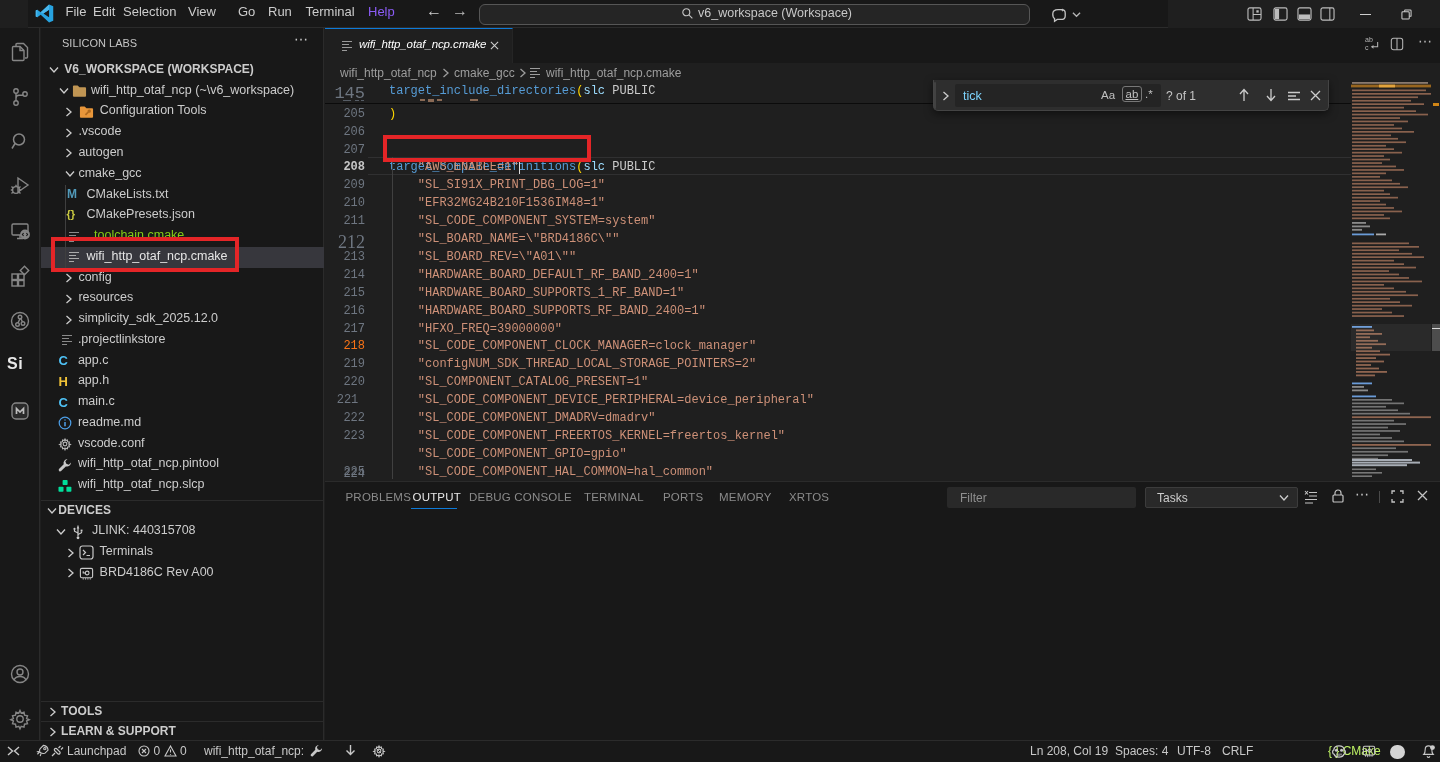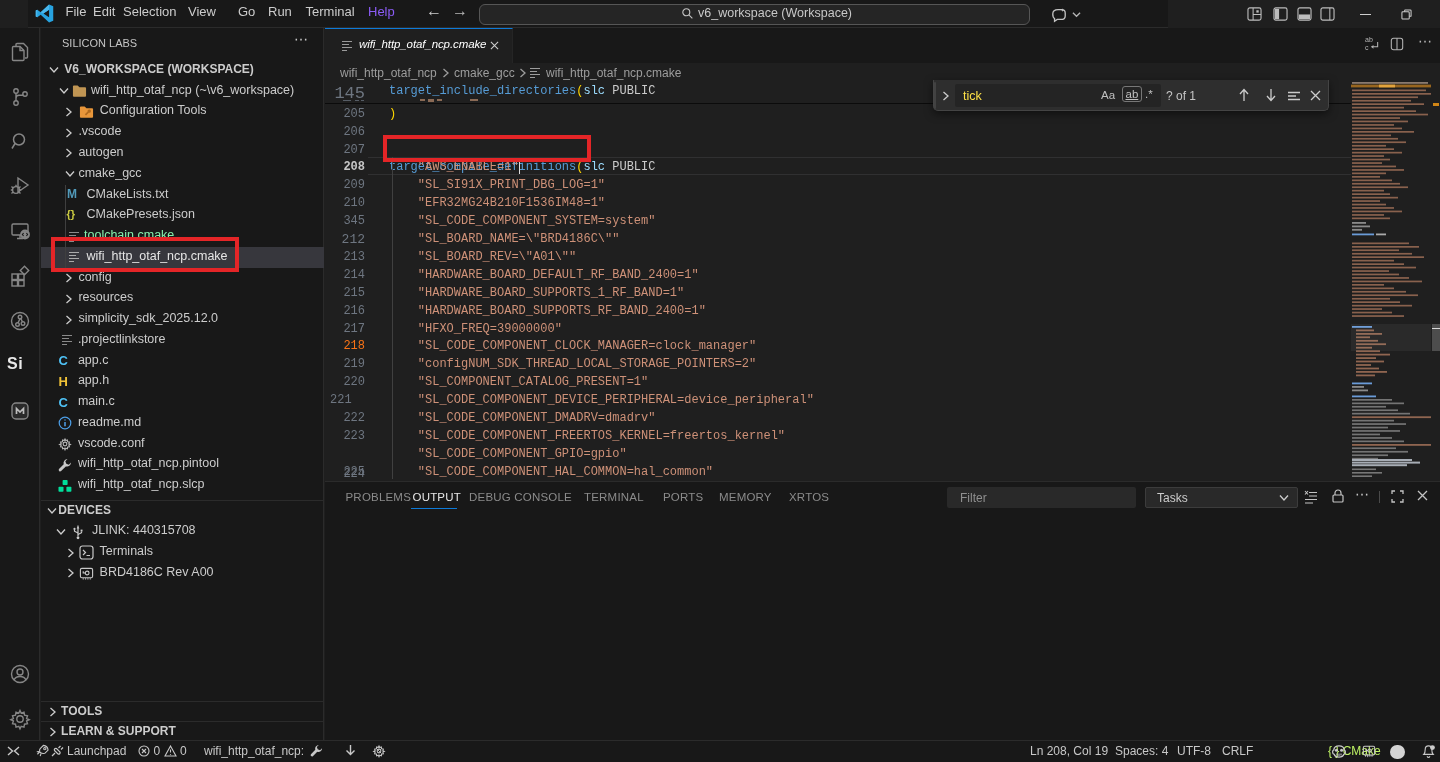--- a/index.html
+++ b/index.html
@@ -175,21 +175,21 @@
     </svg>
     <span class="abs" style="left:78.4px;top:165.7px;font-size:12.5px;font-weight:normal;color:#cccccc;white-space:nowrap;">cmake_gcc</span>
     <div class="abs" style="left:65px;top:185px;width:1px;height:83px;background:#3f3f3f;"></div>
     <span class="abs" style="left:67px;top:187px;color:#519aba;font-size:12px;font-weight:bold;font-family:'Liberation Sans',sans-serif;">M</span>
     <span class="abs" style="left:86.5px;top:186.5px;font-size:12.5px;font-weight:normal;color:#cccccc;white-space:nowrap;">CMakeLists.txt</span>
     <span class="abs" style="left:66.5px;top:207.7px;color:#cbcb41;font-size:11px;font-weight:bold;font-family:'Liberation Sans',sans-serif;">{}</span>
     <span class="abs" style="left:86.5px;top:207.2px;font-size:12.5px;font-weight:normal;color:#cccccc;white-space:nowrap;">CMakePresets.json</span>
     <svg class="abs" style="left:68px;top:230.5px" width="12" height="12" viewBox="0 0 12 12" stroke="#8a8a8a" stroke-width="1.2">
       <path d="M1 1.5 H11 M1 4.5 H8 M1 7.5 H11 M1 10.5 H6"></path>
     </svg>
-    <span class="abs" style="left:84px;top:228.0px;font-size:12.5px;font-weight:normal;color:#86efac;white-space:nowrap;">toolchain.cmake</span>
+    <span class="abs" style="left:94px;top:228.0px;font-size:12.5px;font-weight:normal;color:#84cc16;white-space:nowrap;">toolchain.cmake</span>
     <svg class="abs" style="left:68px;top:251.2px" width="12" height="12" viewBox="0 0 12 12" stroke="#aaaaaa" stroke-width="1.2">
       <path d="M1 1.5 H11 M1 4.5 H8 M1 7.5 H11 M1 10.5 H6"></path>
     </svg>
     <span class="abs" style="left:86.5px;top:248.7px;font-size:12.5px;font-weight:normal;color:#e5e5e5;white-space:nowrap;">wifi_http_otaf_ncp.cmake</span>
     <svg class="abs" style="left:64.7px;top:273px" width="8" height="10" viewBox="0 0 8 10" fill="none" stroke="#cccccc" stroke-width="1.3">
       <path d="M1.5 1 L6 5 L1.5 9"></path>
     </svg>
     <span class="abs" style="left:78.4px;top:269.5px;font-size:12.5px;font-weight:normal;color:#cccccc;white-space:nowrap;">config</span>
     <svg class="abs" style="left:64.7px;top:293.8px" width="8" height="10" viewBox="0 0 8 10" fill="none" stroke="#cccccc" stroke-width="1.3">
       <path d="M1.5 1 L6 5 L1.5 9"></path>
@@ -324,61 +324,61 @@
     <span class="abs" style="left:330px;top:124.6px;width:35px;text-align:right;font-family:'Liberation Mono',monospace;font-size:12px;color:#6e7681;">206</span>
     <span class="abs" style="left:389.0px;top:124.6px;font-family:'Liberation Mono',monospace;font-size:12px;white-space:pre;"></span>
     <span class="abs" style="left:330px;top:142.5px;width:35px;text-align:right;font-family:'Liberation Mono',monospace;font-size:12px;color:#6e7681;">207</span>
     <span class="abs" style="left:389.0px;top:160px;font-family:'Liberation Mono',monospace;font-size:12px;white-space:pre;"><span style="color:#569cd6">target_compile_definitions</span><span style="color:#ffd700">(</span><span style="color:#9cdcfe">slc</span><span style="color:#cccccc"> PUBLIC</span></span>
     <span class="abs" style="left:330px;top:160.4px;width:35px;text-align:right;font-family:'Liberation Mono',monospace;font-size:12px;color:#c6c6c6;font-weight:bold;">208</span>
     <span class="abs" style="left:389.0px;top:160.4px;font-family:'Liberation Mono',monospace;font-size:12px;white-space:pre;"><span style="color:#ce9178">    "AWS_ENABLE=1"</span></span>
     <span class="abs" style="left:330px;top:178.3px;width:35px;text-align:right;font-family:'Liberation Mono',monospace;font-size:12px;color:#6e7681;">209</span>
     <span class="abs" style="left:389.0px;top:178.3px;font-family:'Liberation Mono',monospace;font-size:12px;white-space:pre;"><span style="color:#ce9178">    "SL_SI91X_PRINT_DBG_LOG=1"</span></span>
     <span class="abs" style="left:330px;top:196.2px;width:35px;text-align:right;font-family:'Liberation Mono',monospace;font-size:12px;color:#6e7681;">210</span>
     <span class="abs" style="left:389.0px;top:196.2px;font-family:'Liberation Mono',monospace;font-size:12px;white-space:pre;"><span style="color:#ce9178">    "EFR32MG24B210F1536IM48=1"</span></span>
-    <span class="abs" style="left:330px;top:214.1px;width:35px;text-align:right;font-family:'Liberation Mono',monospace;font-size:12px;color:#6e7681;">345</span>
+    <span class="abs" style="left:330px;top:214.1px;width:35px;text-align:right;font-family:'Liberation Mono',monospace;font-size:12px;color:#6e7681;">211</span>
     <span class="abs" style="left:389.0px;top:214.1px;font-family:'Liberation Mono',monospace;font-size:12px;white-space:pre;"><span style="color:#ce9178">    "SL_CODE_COMPONENT_SYSTEM=system"</span></span>
-    <span class="abs" style="left:330px;top:232.0px;width:35px;text-align:right;font-family:Liberation Mono, monospace;font-size:13px;color:#6e7681;">212</span>
+    <span class="abs" style="left:330px;top:232.0px;width:35px;text-align:right;font-family:Liberation Serif, serif;font-size:18px;color:#6e7681;">212</span>
     <span class="abs" style="left:389.0px;top:232.0px;font-family:'Liberation Mono',monospace;font-size:12px;white-space:pre;"><span style="color:#ce9178">    "SL_BOARD_NAME=\"BRD4186C\""</span></span>
     <span class="abs" style="left:330px;top:249.9px;width:35px;text-align:right;font-family:'Liberation Mono',monospace;font-size:12px;color:#6e7681;">213</span>
     <span class="abs" style="left:389.0px;top:249.9px;font-family:'Liberation Mono',monospace;font-size:12px;white-space:pre;"><span style="color:#ce9178">    "SL_BOARD_REV=\"A01\""</span></span>
     <span class="abs" style="left:330px;top:267.8px;width:35px;text-align:right;font-family:'Liberation Mono',monospace;font-size:12px;color:#6e7681;">214</span>
     <span class="abs" style="left:389.0px;top:267.8px;font-family:'Liberation Mono',monospace;font-size:12px;white-space:pre;"><span style="color:#ce9178">    "HARDWARE_BOARD_DEFAULT_RF_BAND_2400=1"</span></span>
     <span class="abs" style="left:330px;top:285.7px;width:35px;text-align:right;font-family:'Liberation Mono',monospace;font-size:12px;color:#6e7681;">215</span>
     <span class="abs" style="left:389.0px;top:285.7px;font-family:'Liberation Mono',monospace;font-size:12px;white-space:pre;"><span style="color:#ce9178">    "HARDWARE_BOARD_SUPPORTS_1_RF_BAND=1"</span></span>
     <span class="abs" style="left:330px;top:303.6px;width:35px;text-align:right;font-family:'Liberation Mono',monospace;font-size:12px;color:#6e7681;">216</span>
     <span class="abs" style="left:389.0px;top:303.6px;font-family:'Liberation Mono',monospace;font-size:12px;white-space:pre;"><span style="color:#ce9178">    "HARDWARE_BOARD_SUPPORTS_RF_BAND_2400=1"</span></span>
     <span class="abs" style="left:330px;top:321.5px;width:35px;text-align:right;font-family:'Liberation Mono',monospace;font-size:12px;color:#6e7681;">217</span>
     <span class="abs" style="left:389.0px;top:321.5px;font-family:'Liberation Mono',monospace;font-size:12px;white-space:pre;"><span style="color:#ce9178">    "HFXO_FREQ=39000000"</span></span>
     <span class="abs" style="left:330px;top:339.4px;width:35px;text-align:right;font-family:'Liberation Mono',monospace;font-size:12px;color:#f97316;">218</span>
     <span class="abs" style="left:389.0px;top:339.4px;font-family:'Liberation Mono',monospace;font-size:12px;white-space:pre;"><span style="color:#ce9178">    "SL_CODE_COMPONENT_CLOCK_MANAGER=clock_manager"</span></span>
     <span class="abs" style="left:330px;top:357.3px;width:35px;text-align:right;font-family:'Liberation Mono',monospace;font-size:12px;color:#6e7681;">219</span>
     <span class="abs" style="left:389.0px;top:357.3px;font-family:'Liberation Mono',monospace;font-size:12px;white-space:pre;"><span style="color:#ce9178">    "configNUM_SDK_THREAD_LOCAL_STORAGE_POINTERS=2"</span></span>
     <span class="abs" style="left:330px;top:375.2px;width:35px;text-align:right;font-family:'Liberation Mono',monospace;font-size:12px;color:#6e7681;">220</span>
     <span class="abs" style="left:389.0px;top:375.2px;font-family:'Liberation Mono',monospace;font-size:12px;white-space:pre;"><span style="color:#ce9178">    "SL_COMPONENT_CATALOG_PRESENT=1"</span></span>
-    <span class="abs" style="left:330px;top:393.1px;width:35px;text-align:left;font-family:'Liberation Mono',monospace;font-size:12px;color:#6e7681;">221</span>
+    <span class="abs" style="left:330px;top:393.1px;width:35px;text-align:center;font-family:'Liberation Mono',monospace;font-size:12px;color:#6e7681;">221</span>
     <span class="abs" style="left:389.0px;top:393.1px;font-family:'Liberation Mono',monospace;font-size:12px;white-space:pre;"><span style="color:#ce9178">    "SL_CODE_COMPONENT_DEVICE_PERIPHERAL=device_peripheral"</span></span>
     <span class="abs" style="left:330px;top:411.0px;width:35px;text-align:right;font-family:'Liberation Mono',monospace;font-size:12px;color:#6e7681;">222</span>
     <span class="abs" style="left:389.0px;top:411.0px;font-family:'Liberation Mono',monospace;font-size:12px;white-space:pre;"><span style="color:#ce9178">    "SL_CODE_COMPONENT_DMADRV=dmadrv"</span></span>
     <span class="abs" style="left:330px;top:428.9px;width:35px;text-align:right;font-family:'Liberation Mono',monospace;font-size:12px;color:#6e7681;">223</span>
     <span class="abs" style="left:389.0px;top:428.9px;font-family:'Liberation Mono',monospace;font-size:12px;white-space:pre;"><span style="color:#ce9178">    "SL_CODE_COMPONENT_FREERTOS_KERNEL=freertos_kernel"</span></span>
     <span class="abs" style="left:330px;top:446.8px;width:35px;text-align:right;font-family:'Liberation Mono',monospace;font-size:12px;color:#6e7681;margin-top:20px;">224</span>
     <span class="abs" style="left:389.0px;top:446.8px;font-family:'Liberation Mono',monospace;font-size:12px;white-space:pre;"><span style="color:#ce9178">    "SL_CODE_COMPONENT_GPIO=gpio"</span></span>
     <span class="abs" style="left:330px;top:464.7px;width:35px;text-align:right;font-family:'Liberation Mono',monospace;font-size:12px;color:#6e7681;">225</span>
     <span class="abs" style="left:389.0px;top:464.7px;font-family:'Liberation Mono',monospace;font-size:12px;white-space:pre;"><span style="color:#ce9178">    "SL_CODE_COMPONENT_HAL_COMMON=hal_common"</span></span>
     <div class="abs" style="left:368px;top:157.2px;width:983px;height:17.9px;border-top:1px solid #303031;border-bottom:1px solid #303031;"></div>
     <div class="abs" style="left:392px;top:157.2px;width:1px;height:322px;background:#404040;"></div>
     <div class="abs" style="left:518.8px;top:158.2px;width:1.7px;height:15.5px;background:#dddddd;"></div>
     <div class="abs" style="left:382.5px;top:134.8px;width:208.5px;height:26.8px;border:4.5px solid #e42527;z-index:50;"></div>
     <div class="abs" style="left:932.5px;top:80px;width:396px;height:31px;background:#2e2e2e;border:1px solid #444444;border-top:none;border-radius:0 0 5px 5px;box-shadow:0 3px 8px rgba(0,0,0,0.5);z-index:40;"></div>
     <div class="abs" style="left:933.5px;top:82px;width:2.5px;height:27px;background:#424242;z-index:41;border-radius:2px;"></div>
     <svg class="abs" style="left:941.5px;top:90.5px;z-index:42" width="8" height="10" viewBox="0 0 8 10" fill="none" stroke="#cccccc" stroke-width="1.3">
       <path d="M1.5 1 L6 5 L1.5 9"></path>
     </svg>
     <div class="abs" style="left:954.5px;top:84px;width:206px;height:22.5px;background:#242424;border-radius:2px;z-index:41;"></div>
-    <span class="abs" style="left:963px;top:89px;font-size:12.5px;color:#fde047;z-index:42;">tick</span>
+    <span class="abs" style="left:963px;top:89px;font-size:12.5px;color:#7dd3fc;z-index:42;">tick</span>
     <span class="abs" style="left:1101px;top:89px;font-size:11.5px;color:#c0c0c0;z-index:42;">Aa</span>
     <span class="abs" style="left:1122px;top:85.5px;font-size:11.5px;color:#c0c0c0;z-index:42;border:1px solid #777;border-radius:3px;padding:1px 2.5px;text-decoration:underline;">ab</span>
     <span class="abs" style="left:1145px;top:88px;font-size:11.5px;color:#c0c0c0;z-index:42;">.*</span>
     <span class="abs" style="left:1166px;top:89px;font-size:12px;color:#c5c5c5;z-index:42;">? of 1</span>
     <svg class="abs" style="left:1238px;top:88px;z-index:42" width="12" height="14" viewBox="0 0 12 14" fill="none" stroke="#cccccc" stroke-width="1.3">
       <path d="M6 13 V2 M2 6 L6 1.5 L10 6"></path>
     </svg>
     <svg class="abs" style="left:1265px;top:88px;z-index:42" width="12" height="14" viewBox="0 0 12 14" fill="none" stroke="#cccccc" stroke-width="1.3">
       <path d="M6 1 V12 M2 8 L6 12.5 L10 8"></path>
     </svg>

